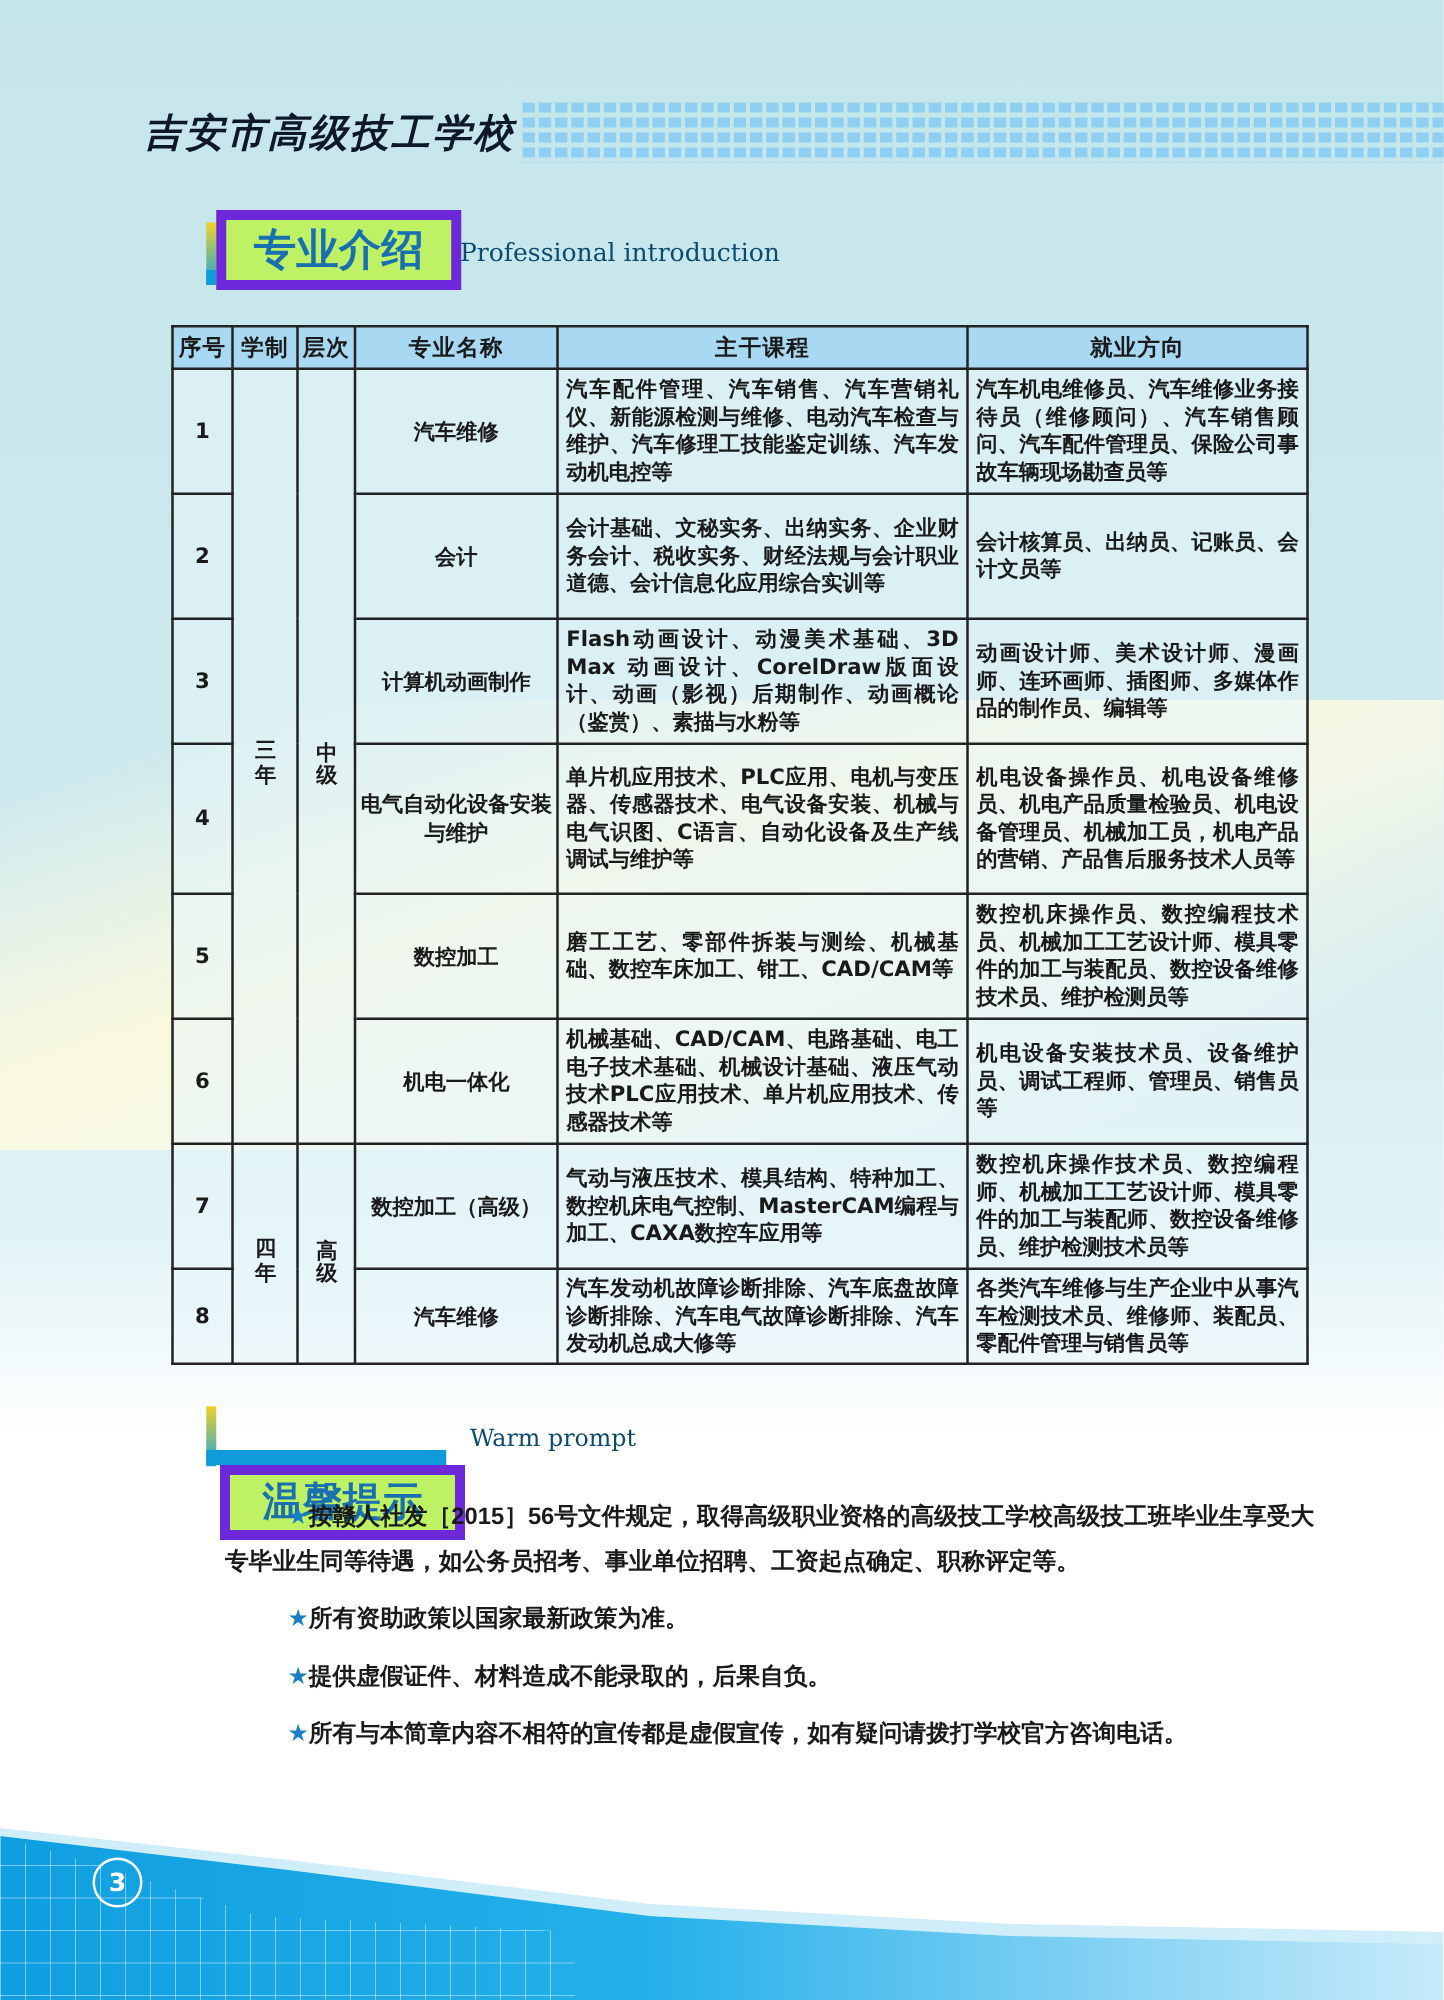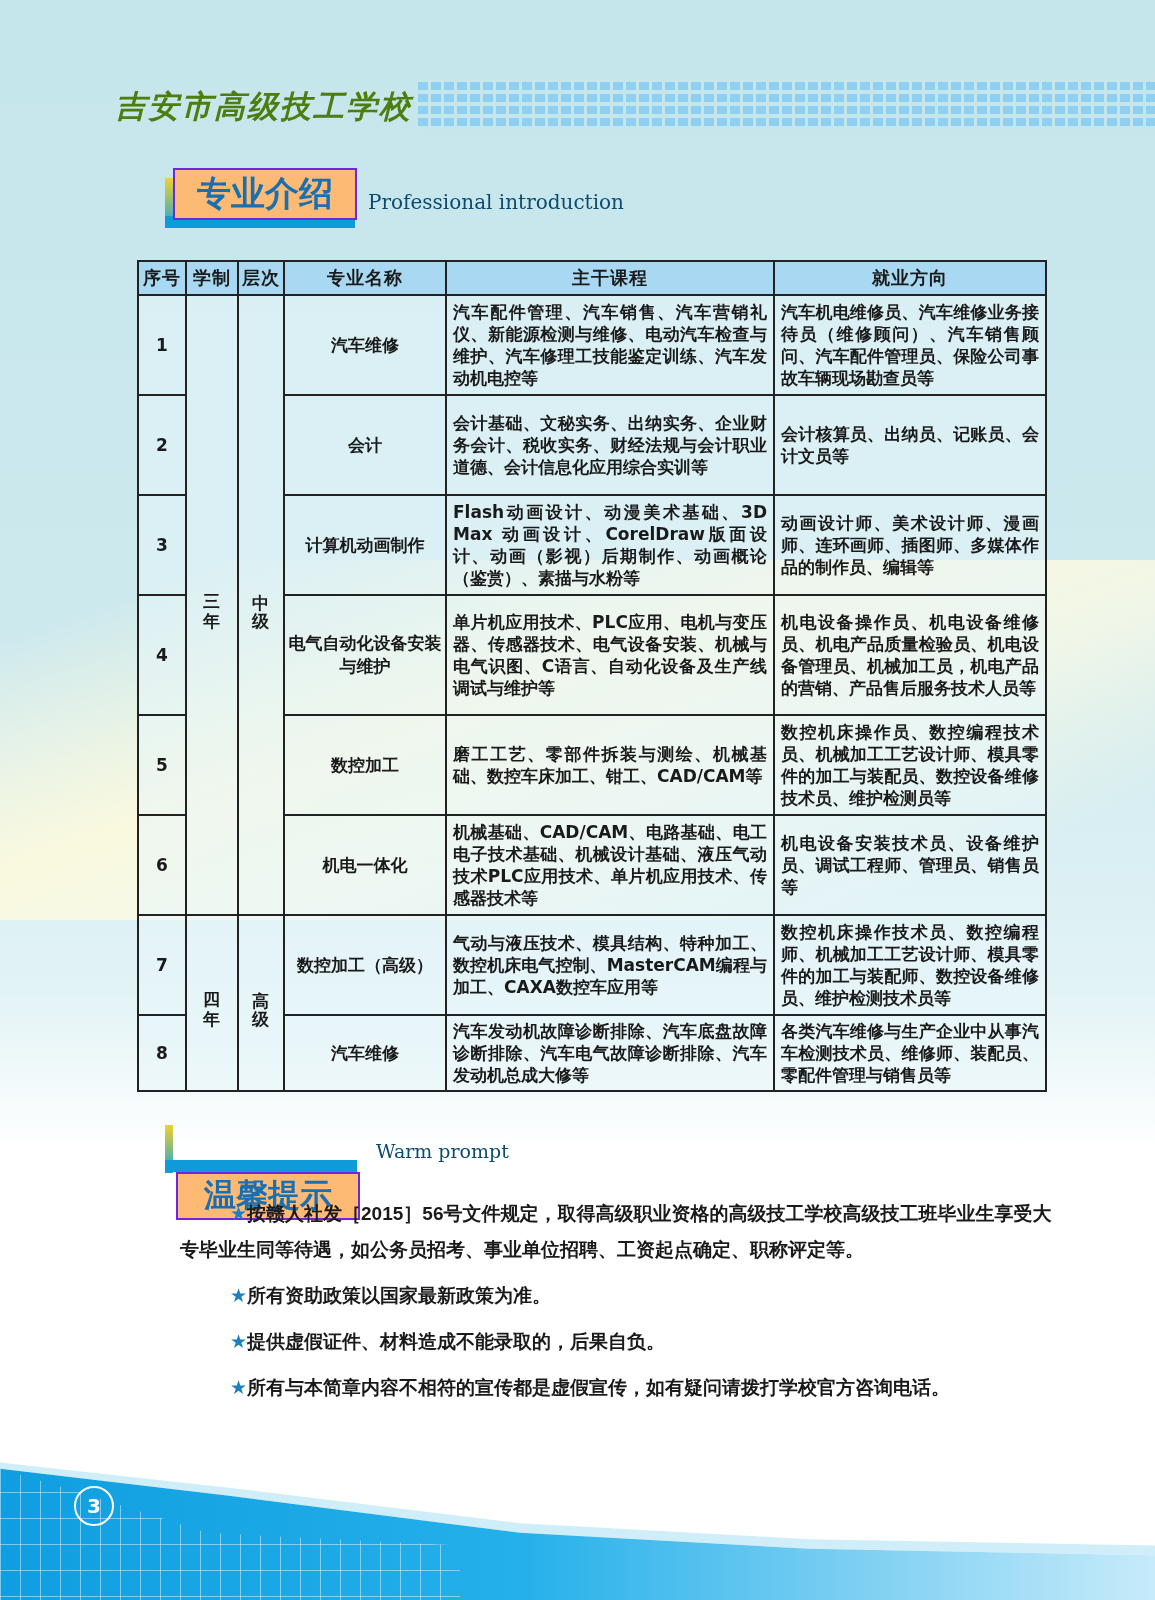--- a/index.html
+++ b/index.html
@@ -16,25 +16,25 @@
   .dots {
     position:absolute; left:418px; top:82px; width:737px; height:48px;
     background-image:
       linear-gradient(90deg, transparent 0 10px, #c5e6eb 10px 13px),
       linear-gradient(180deg, transparent 0 8px, #c5e6eb 8px 12px);
     background-size:13px 12px, 13px 12px;
     background-color:#8fd0f2;
   }
   .school-title {
     position:absolute; left:115px; top:86px; font-size:31px; font-weight:bold;
-    color:#4d7c0f; letter-spacing:2px;
+    color:#0f172a; letter-spacing:2px;
     font-family:Liberation Mono, monospace; font-style:italic;
   }
   .sh-box {
-    position:absolute; background:#fdba74; border:2px solid #6d28d9;
+    position:absolute; background:#bef264; border:8px solid #6d28d9;
     color:#1a6fb0; font-weight:bold; font-family:"DejaVu Serif","Liberation Serif",serif;
     display:flex; align-items:center; justify-content:center;
   }
   .sh-shadow-left {
     position:absolute; width:8px;
     background:linear-gradient(180deg,#f0d22a,#1aa4dc);
   }
   .sh-shadow-bottom { position:absolute; background:#0f9ad9; }
   .sh-en {
     position:absolute; color:#0c4a6e; font-family:"DejaVu Serif","Liberation Serif",serif;

